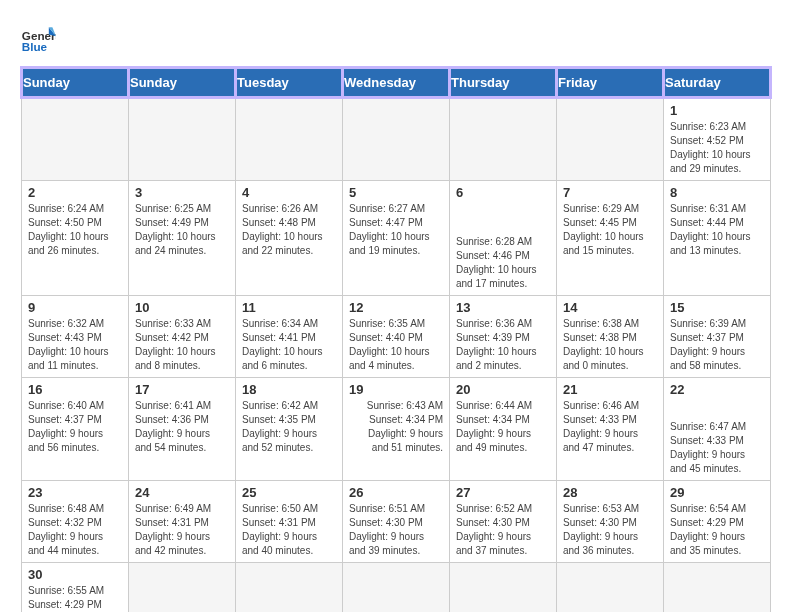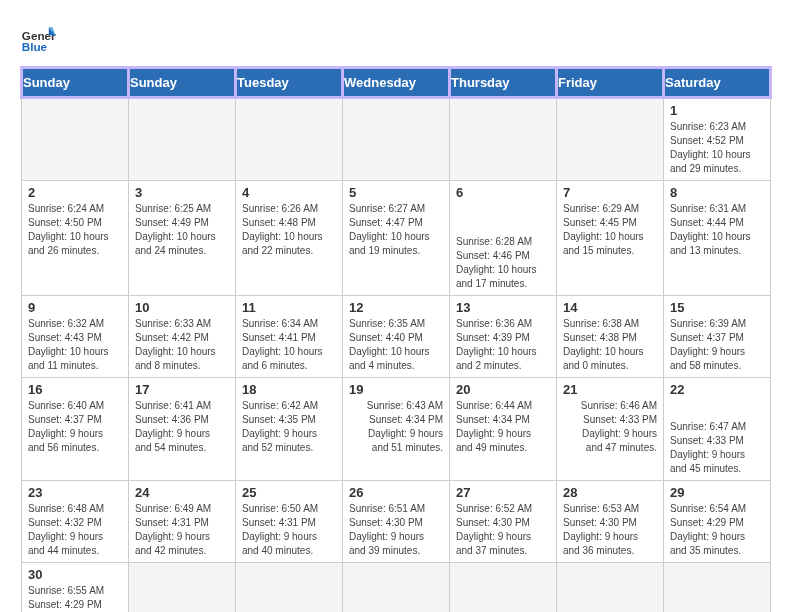--- a/index.html
+++ b/index.html
@@ -246,21 +246,21 @@
 Daylight: 9 hours and 51 minutes.</div>
         </td>
         <td>
           <span class="day-number">20</span>
           <div class="day-info" style="white-space: pre-line;">Sunrise: 6:44 AM
 Sunset: 4:34 PM
 Daylight: 9 hours and 49 minutes.</div>
         </td>
         <td>
           <span class="day-number">21</span>
-          <div class="day-info" style="white-space: pre-line; text-align: right;">Sunrise: 6:46 AM
+          <div class="day-info" style="white-space: pre-line;">Sunrise: 6:46 AM
 Sunset: 4:33 PM
 Daylight: 9 hours and 47 minutes.</div>
         </td>
         <td>
           <span class="day-number">22</span>
           <div class="day-info" style="white-space: pre-line; margin-top: 23px;">Sunrise: 6:47 AM
 Sunset: 4:33 PM
 Daylight: 9 hours and 45 minutes.</div>
         </td>
       </tr>

